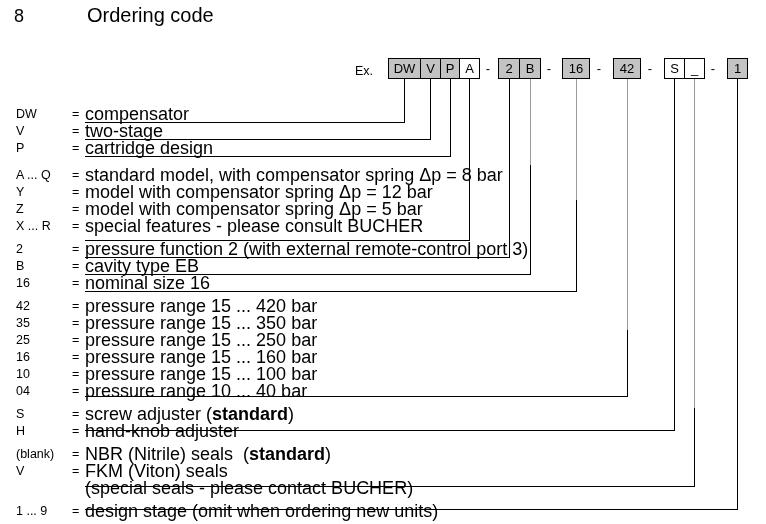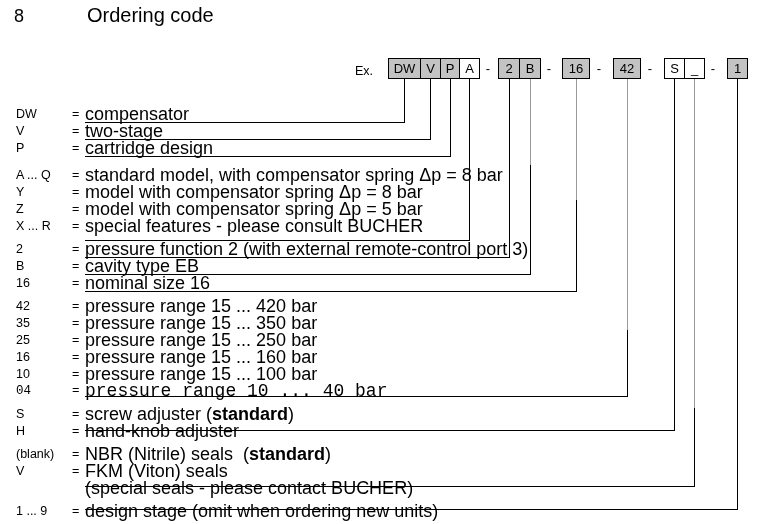--- a/index.html
+++ b/index.html
@@ -220,21 +220,21 @@
 
   <div class="legend-row" style="top:167px;padding-left:39px;">
     <span class="lg-code">A ... Q</span>
     <span class="lg-eq">=</span>
     <span class="lg-desc">standard model, with compensator spring Δp = 8 bar</span>
   </div>
 
   <div class="legend-row" style="top:184px;">
     <span class="lg-code">Y</span>
     <span class="lg-eq">=</span>
-    <span class="lg-desc">model with compensator spring Δp = 8 bar</span>
+    <span class="lg-desc">model with compensator spring Δp = 12 bar</span>
   </div>
 
   <div class="legend-row" style="top:201px;">
     <span class="lg-code">Z</span>
     <span class="lg-eq">=</span>
     <span class="lg-desc">model with compensator spring Δp = 5 bar</span>
   </div>
 
   <div class="legend-row" style="top:218px;">
     <span class="lg-code">X ... R</span>
@@ -283,21 +283,21 @@
     <span class="lg-eq">=</span>
     <span class="lg-desc">pressure range 15 ... 160 bar</span>
   </div>
 
   <div class="legend-row" style="top:366px;">
     <span class="lg-code">10</span>
     <span class="lg-eq">=</span>
     <span class="lg-desc">pressure range 15 ... 100 bar</span>
   </div>
 
-  <div class="legend-row" style="top:383px;font-family:Liberation Mono, monospace;">
+  <div class="legend-row" style="top:383px;">
     <span class="lg-code">04</span>
     <span class="lg-eq">=</span>
     <span class="lg-desc">pressure range 10 ...   40 bar</span>
   </div>
 
   <div class="legend-row" style="top:406px;">
     <span class="lg-code">S</span>
     <span class="lg-eq">=</span>
     <span class="lg-desc">screw adjuster (<b>standard</b>)</span>
   </div>

